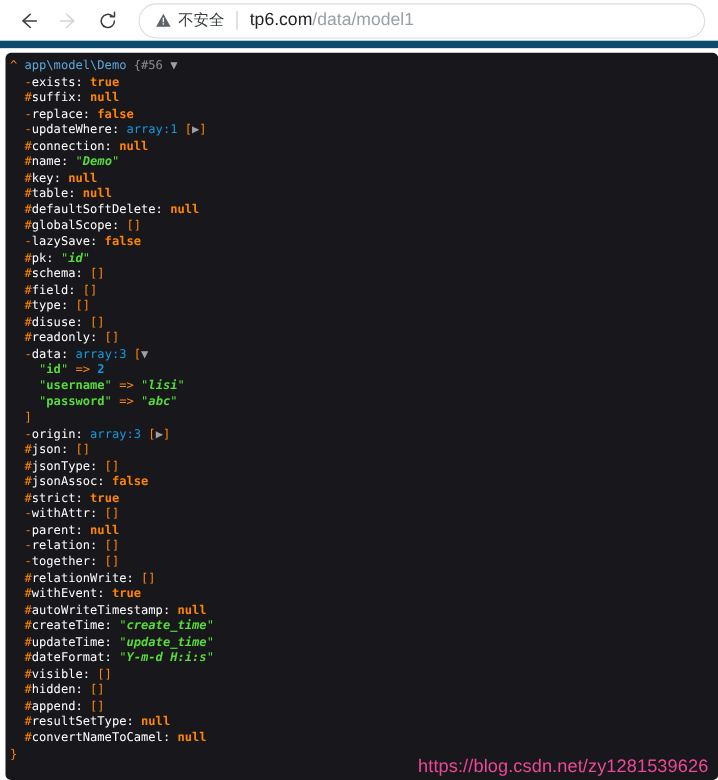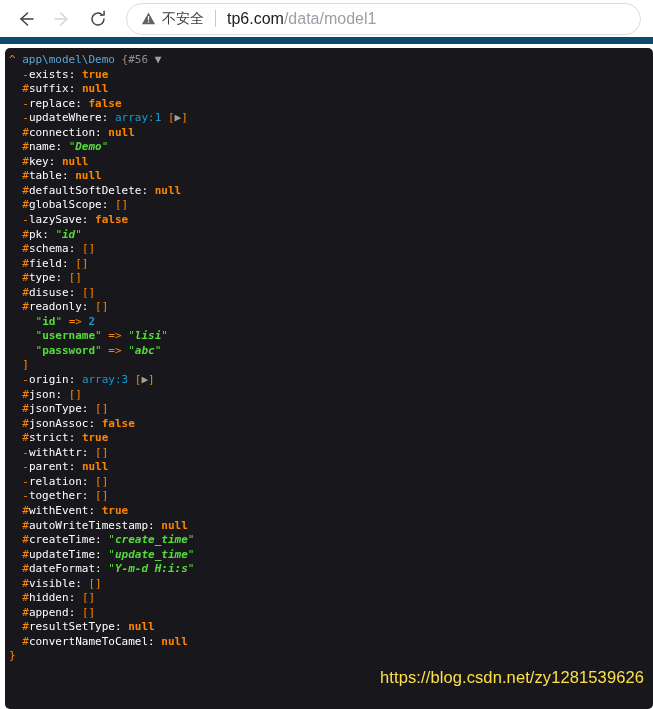--- a/index.html
+++ b/index.html
@@ -112,22 +112,22 @@
   .t-tri     { color: #a0a0a0; }
   .t-arrow   { color: #ff8400; }
   .t-brace   { color: #ff8400; }
   .t-key     { color: #56db3a; font-weight: bold; }
 
   .toggle { cursor: pointer; }
 
   #watermark {
     position: absolute;
     right: 9px;
-    bottom: 24px;
-    color: #fde047;
+    bottom: 4px;
+    color: #ec4899;
     font-family: "Liberation Sans", sans-serif;
     font-size: 16.5px;
     letter-spacing: 0.1px;
     white-space: nowrap;
   }
 </style>
 </head>
 <body>
 
 <div id="browser-toolbar">
@@ -184,33 +184,35 @@
         <div class="dline"><span>  </span><span class="t-sigil">#</span><span class="t-prop">table</span><span class="t-colon">:</span><span> </span><span class="t-null">null</span></div>
         <div class="dline"><span>  </span><span class="t-sigil">#</span><span class="t-prop">defaultSoftDelete</span><span class="t-colon">:</span><span> </span><span class="t-null">null</span></div>
         <div class="dline"><span>  </span><span class="t-sigil">#</span><span class="t-prop">globalScope</span><span class="t-colon">:</span><span> </span><span class="t-empty">[]</span></div>
         <div class="dline"><span>  </span><span class="t-sigil">-</span><span class="t-prop">lazySave</span><span class="t-colon">:</span><span> </span><span class="t-bool">false</span></div>
         <div class="dline"><span>  </span><span class="t-sigil">#</span><span class="t-prop">pk</span><span class="t-colon">:</span><span> </span><span class="t-quote">"</span><span class="t-str">id</span><span class="t-quote">"</span></div>
         <div class="dline"><span>  </span><span class="t-sigil">#</span><span class="t-prop">schema</span><span class="t-colon">:</span><span> </span><span class="t-empty">[]</span></div>
         <div class="dline"><span>  </span><span class="t-sigil">#</span><span class="t-prop">field</span><span class="t-colon">:</span><span> </span><span class="t-empty">[]</span></div>
         <div class="dline"><span>  </span><span class="t-sigil">#</span><span class="t-prop">type</span><span class="t-colon">:</span><span> </span><span class="t-empty">[]</span></div>
         <div class="dline"><span>  </span><span class="t-sigil">#</span><span class="t-prop">disuse</span><span class="t-colon">:</span><span> </span><span class="t-empty">[]</span></div>
         <div class="dline"><span>  </span><span class="t-sigil">#</span><span class="t-prop">readonly</span><span class="t-colon">:</span><span> </span><span class="t-empty">[]</span></div>
+        <div class="dline"><span>  </span><span class="t-sigil">-</span><span class="t-prop">data</span><span class="t-colon">:</span><span> </span><span class="t-arr">array:3</span><span> </span><span class="t-bracket">[</span><span class="t-tri toggle">▼</span></div>
         <div class="dline"><span>    </span><span class="t-quote">"</span><span class="t-key">id</span><span class="t-quote">"</span><span> </span><span class="t-arrow">=&gt;</span><span> </span><span class="t-num">2</span></div>
         <div class="dline"><span>    </span><span class="t-quote">"</span><span class="t-key">username</span><span class="t-quote">"</span><span> </span><span class="t-arrow">=&gt;</span><span> </span><span class="t-quote">"</span><span class="t-str">lisi</span><span class="t-quote">"</span></div>
         <div class="dline"><span>    </span><span class="t-quote">"</span><span class="t-key">password</span><span class="t-quote">"</span><span> </span><span class="t-arrow">=&gt;</span><span> </span><span class="t-quote">"</span><span class="t-str">abc</span><span class="t-quote">"</span></div>
         <div class="dline"><span>  </span><span class="t-bracket">]</span></div>
         <div class="dline"><span>  </span><span class="t-sigil">-</span><span class="t-prop">origin</span><span class="t-colon">:</span><span> </span><span class="t-arr">array:3</span><span> </span><span class="t-bracket">[</span><span class="t-tri toggle">▶</span><span class="t-bracket">]</span></div>
         <div class="dline"><span>  </span><span class="t-sigil">#</span><span class="t-prop">json</span><span class="t-colon">:</span><span> </span><span class="t-empty">[]</span></div>
         <div class="dline"><span>  </span><span class="t-sigil">#</span><span class="t-prop">jsonType</span><span class="t-colon">:</span><span> </span><span class="t-empty">[]</span></div>
         <div class="dline"><span>  </span><span class="t-sigil">#</span><span class="t-prop">jsonAssoc</span><span class="t-colon">:</span><span> </span><span class="t-bool">false</span></div>
         <div class="dline"><span>  </span><span class="t-sigil">#</span><span class="t-prop">strict</span><span class="t-colon">:</span><span> </span><span class="t-bool">true</span></div>
         <div class="dline"><span>  </span><span class="t-sigil">-</span><span class="t-prop">withAttr</span><span class="t-colon">:</span><span> </span><span class="t-empty">[]</span></div>
         <div class="dline"><span>  </span><span class="t-sigil">-</span><span class="t-prop">parent</span><span class="t-colon">:</span><span> </span><span class="t-null">null</span></div>
         <div class="dline"><span>  </span><span class="t-sigil">-</span><span class="t-prop">relation</span><span class="t-colon">:</span><span> </span><span class="t-empty">[]</span></div>
         <div class="dline"><span>  </span><span class="t-sigil">-</span><span class="t-prop">together</span><span class="t-colon">:</span><span> </span><span class="t-empty">[]</span></div>
+        <div class="dline"><span>  </span><span class="t-sigil">#</span><span class="t-prop">relationWrite</span><span class="t-colon">:</span><span> </span><span class="t-empty">[]</span></div>
         <div class="dline"><span>  </span><span class="t-sigil">#</span><span class="t-prop">withEvent</span><span class="t-colon">:</span><span> </span><span class="t-bool">true</span></div>
         <div class="dline"><span>  </span><span class="t-sigil">#</span><span class="t-prop">autoWriteTimestamp</span><span class="t-colon">:</span><span> </span><span class="t-null">null</span></div>
         <div class="dline"><span>  </span><span class="t-sigil">#</span><span class="t-prop">createTime</span><span class="t-colon">:</span><span> </span><span class="t-quote">"</span><span class="t-str">create_time</span><span class="t-quote">"</span></div>
         <div class="dline"><span>  </span><span class="t-sigil">#</span><span class="t-prop">updateTime</span><span class="t-colon">:</span><span> </span><span class="t-quote">"</span><span class="t-str">update_time</span><span class="t-quote">"</span></div>
         <div class="dline"><span>  </span><span class="t-sigil">#</span><span class="t-prop">dateFormat</span><span class="t-colon">:</span><span> </span><span class="t-quote">"</span><span class="t-str">Y-m-d H:i:s</span><span class="t-quote">"</span></div>
         <div class="dline"><span>  </span><span class="t-sigil">#</span><span class="t-prop">visible</span><span class="t-colon">:</span><span> </span><span class="t-empty">[]</span></div>
         <div class="dline"><span>  </span><span class="t-sigil">#</span><span class="t-prop">hidden</span><span class="t-colon">:</span><span> </span><span class="t-empty">[]</span></div>
         <div class="dline"><span>  </span><span class="t-sigil">#</span><span class="t-prop">append</span><span class="t-colon">:</span><span> </span><span class="t-empty">[]</span></div>
         <div class="dline"><span>  </span><span class="t-sigil">#</span><span class="t-prop">resultSetType</span><span class="t-colon">:</span><span> </span><span class="t-null">null</span></div>
         <div class="dline"><span>  </span><span class="t-sigil">#</span><span class="t-prop">convertNameToCamel</span><span class="t-colon">:</span><span> </span><span class="t-null">null</span></div>

